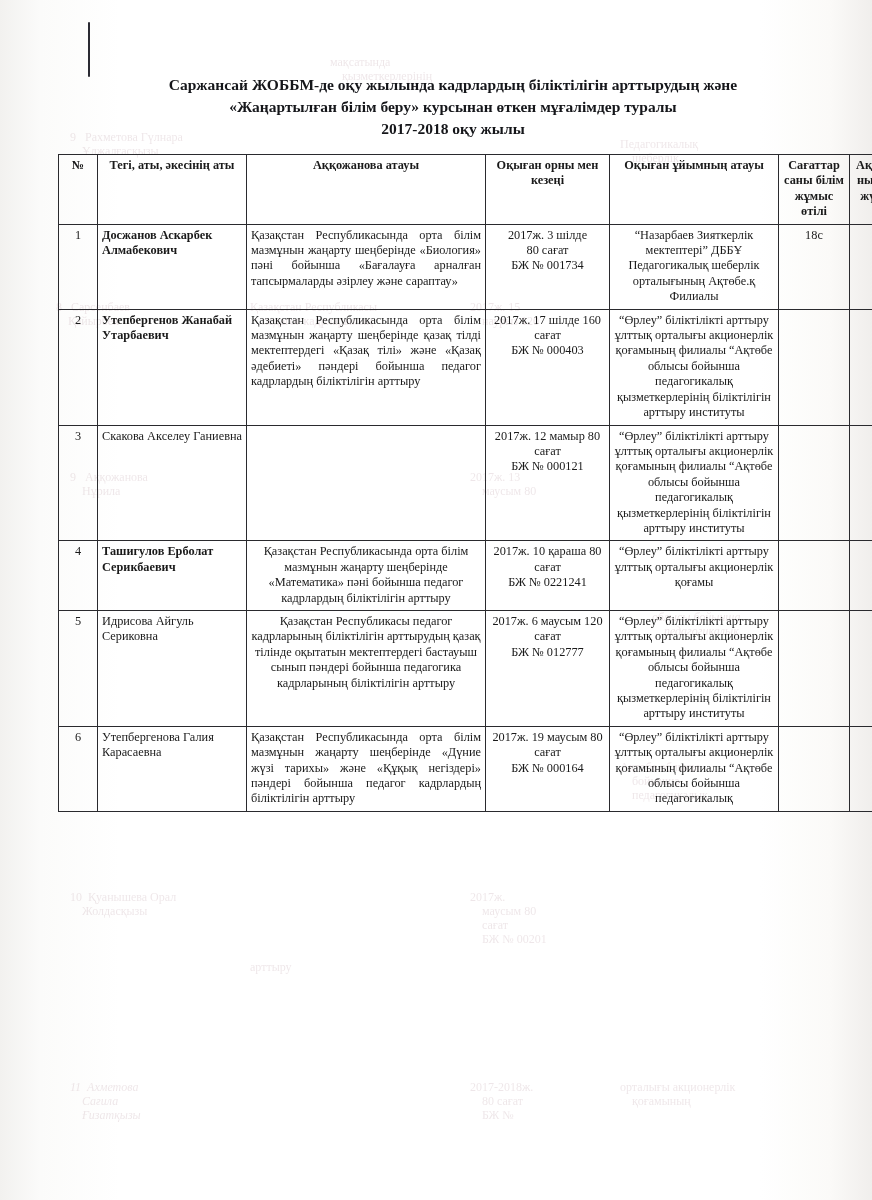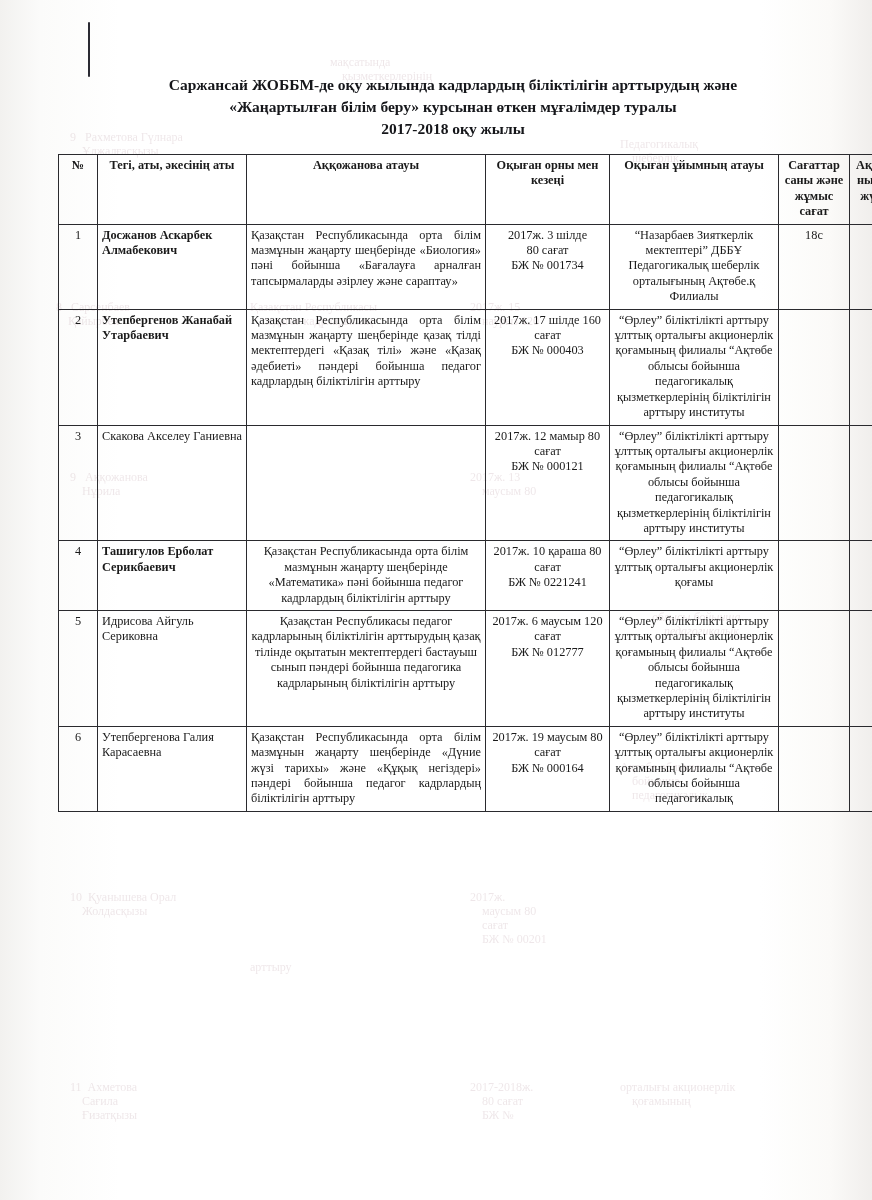--- a/index.html
+++ b/index.html
@@ -133,21 +133,21 @@
     <div style="left:620px; top:760px;">Ақтөбе облысы
     бойынша
     педагогикалық</div>
     <div style="left:70px; top:890px;">10  Қуанышева Орал
     Жолдасқызы</div>
     <div style="left:470px; top:890px;">2017ж.
     маусым 80
     сағат
     БЖ № 00201</div>
     <div style="left:250px; top:960px;">арттыру</div>
-    <div style="left:70px; top:1080px;">11  Ахметова
+    <div style="left:70px; top:1080px;font-style:italic;">11  Ахметова
     Сағила
     Ғизатқызы</div>
     <div style="left:470px; top:1080px;">2017-2018ж.
     80 сағат
     БЖ №</div>
     <div style="left:620px; top:1080px;">орталығы акционерлік
     қоғамының</div>
   </div>
 
   <div class="margin-line"></div>
@@ -161,21 +161,21 @@
     </div>
 
     <table class="doc">
       <thead>
         <tr>
           <th class="c-num">№</th>
           <th class="c-name">Тегі, аты, әкесінің аты</th>
           <th class="c-topic">Аққожанова атауы</th>
           <th class="c-place">Оқыған орны мен кезеңі</th>
           <th class="c-org">Оқыған ұйымның атауы</th>
-          <th class="c-hours">Сағаттар саны және жұмыс сағат</th>
+          <th class="c-hours">Сағаттар саны білім жұмыс өтілі</th>
           <th class="c-note">Ақпалау нысанің жүктеу</th>
         </tr>
       </thead>
       <tbody>
         <tr class="row-tall">
           <td class="c-num">1</td>
           <td class="c-name">Досжанов Аскарбек Алмабекович</td>
           <td class="c-topic j">Қазақстан Республикасында орта білім мазмұнын жаңарту шеңберінде «Биология» пәні бойынша «Бағалауға арналған тапсырмаларды әзірлеу және сараптау»</td>
           <td class="c-place">2017ж. 3 шілде<br>80 сағат<br>БЖ № 001734</td>
           <td class="c-org">“Назарбаев Зияткерлік мектептері” ДББҰ Педагогикалық шеберлік орталығының Ақтөбе.қ Филиалы</td>

